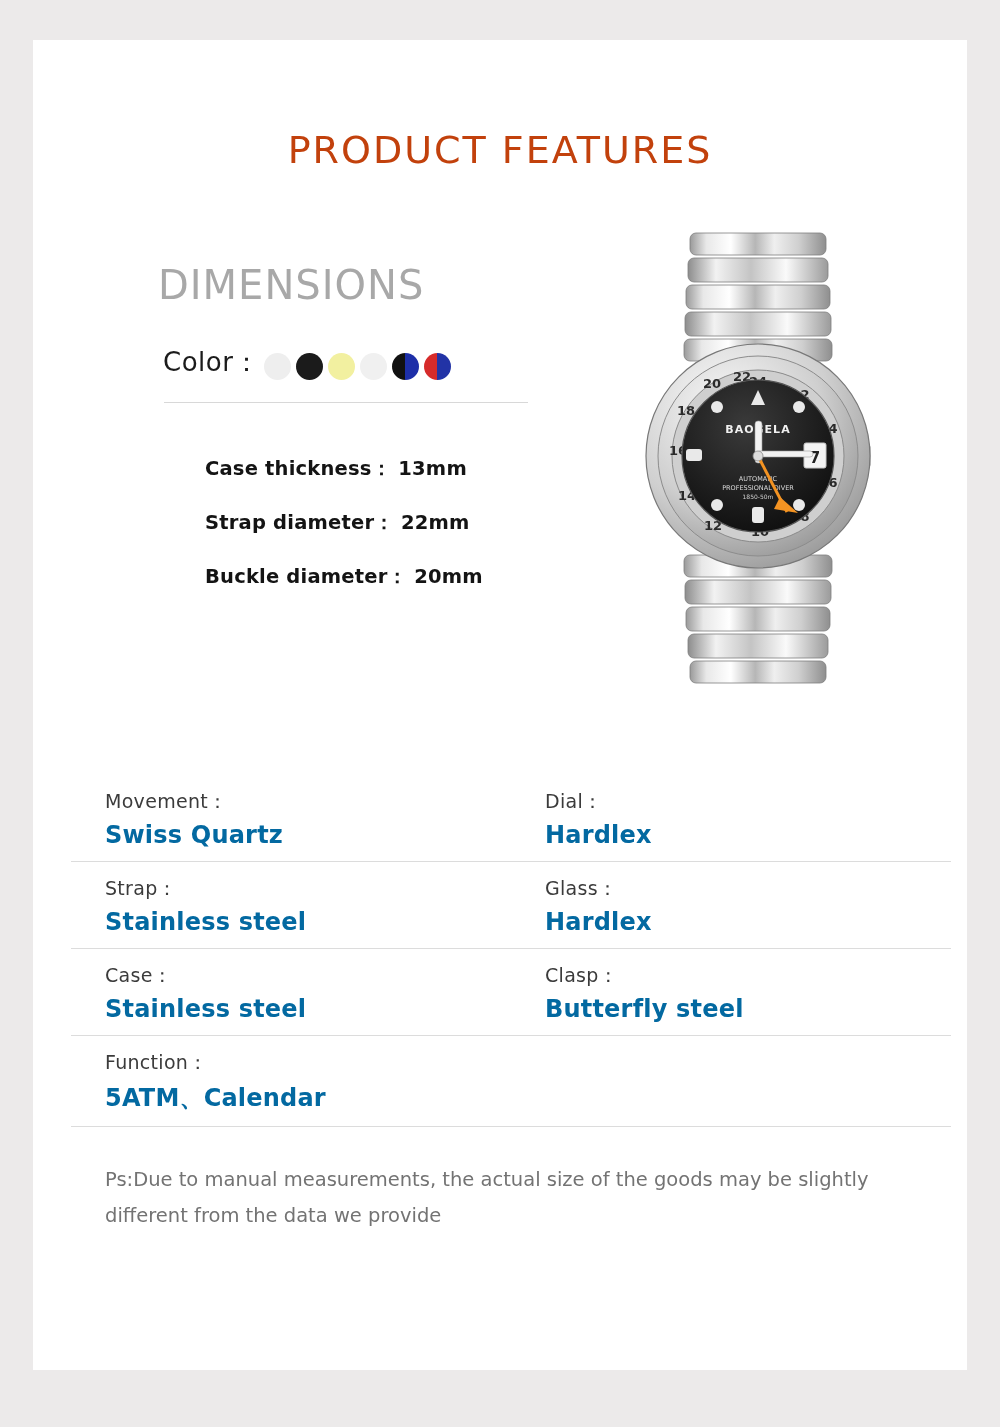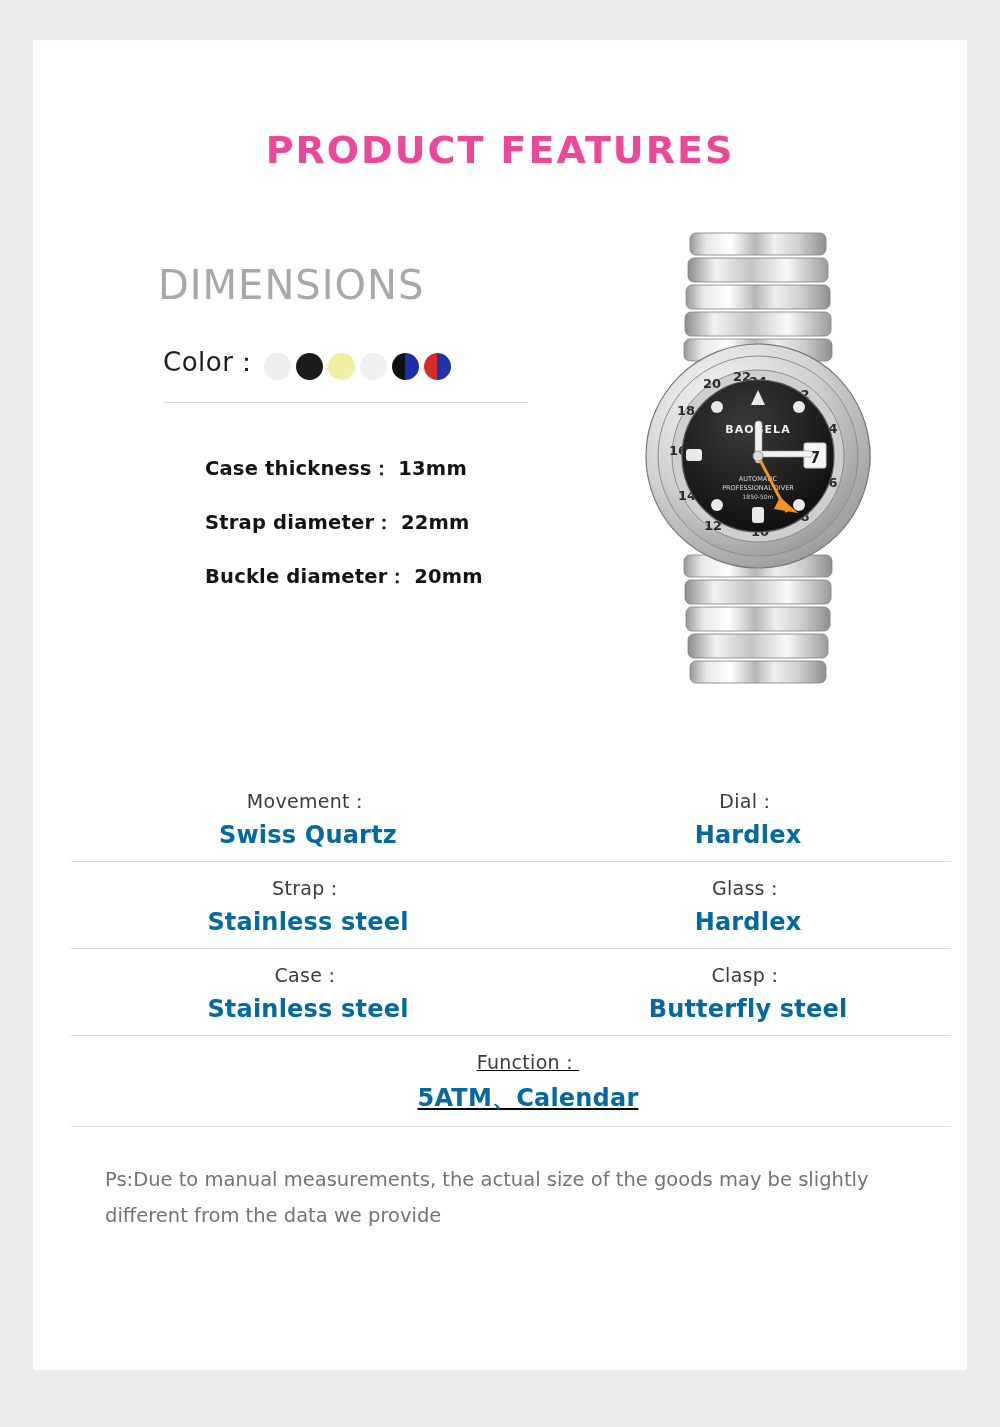--- a/index.html
+++ b/index.html
@@ -15,22 +15,22 @@
     width: 934px; height: 1330px;
     background: #ffffff;
   }
   
   .product-title {
     position: absolute;
     top: 88px; left: 0; width: 100%;
     text-align: center;
     font-size: 38px;
     letter-spacing: 2px;
-    color: #ec4899;
-    font-weight: 700;
+    color: #c2410c;
+    font-weight: 400;
     font-family: "DejaVu Sans", sans-serif;
   }
   
   .dimensions-heading {
     position: absolute;
     top: 222px; left: 125px;
     font-size: 40px;
     letter-spacing: 1px;
     color: #a8a8a8;
     font-weight: 400;
@@ -87,23 +87,22 @@
     top: 735px; left: 38px;
     width: 880px;
   }
   .attr-row {
     display: flex;
     border-bottom: 1px solid #dcdcdc;
   }
   .attr-cell {
     width: 50%;
     padding: 14px 0 12px 34px;
-    text-align: center;
-  }
-  .attr-cell.full { width: 100%; text-decoration: underline; }
+  }
+  .attr-cell.full { width: 100%; }
   .attr-key {
     font-size: 19px;
     color: #3b3b3b;
     font-weight: 400;
     margin-bottom: 6px;
     letter-spacing: 0.3px;
   }
   .attr-val {
     font-size: 24px;
     color: #0369a1;

